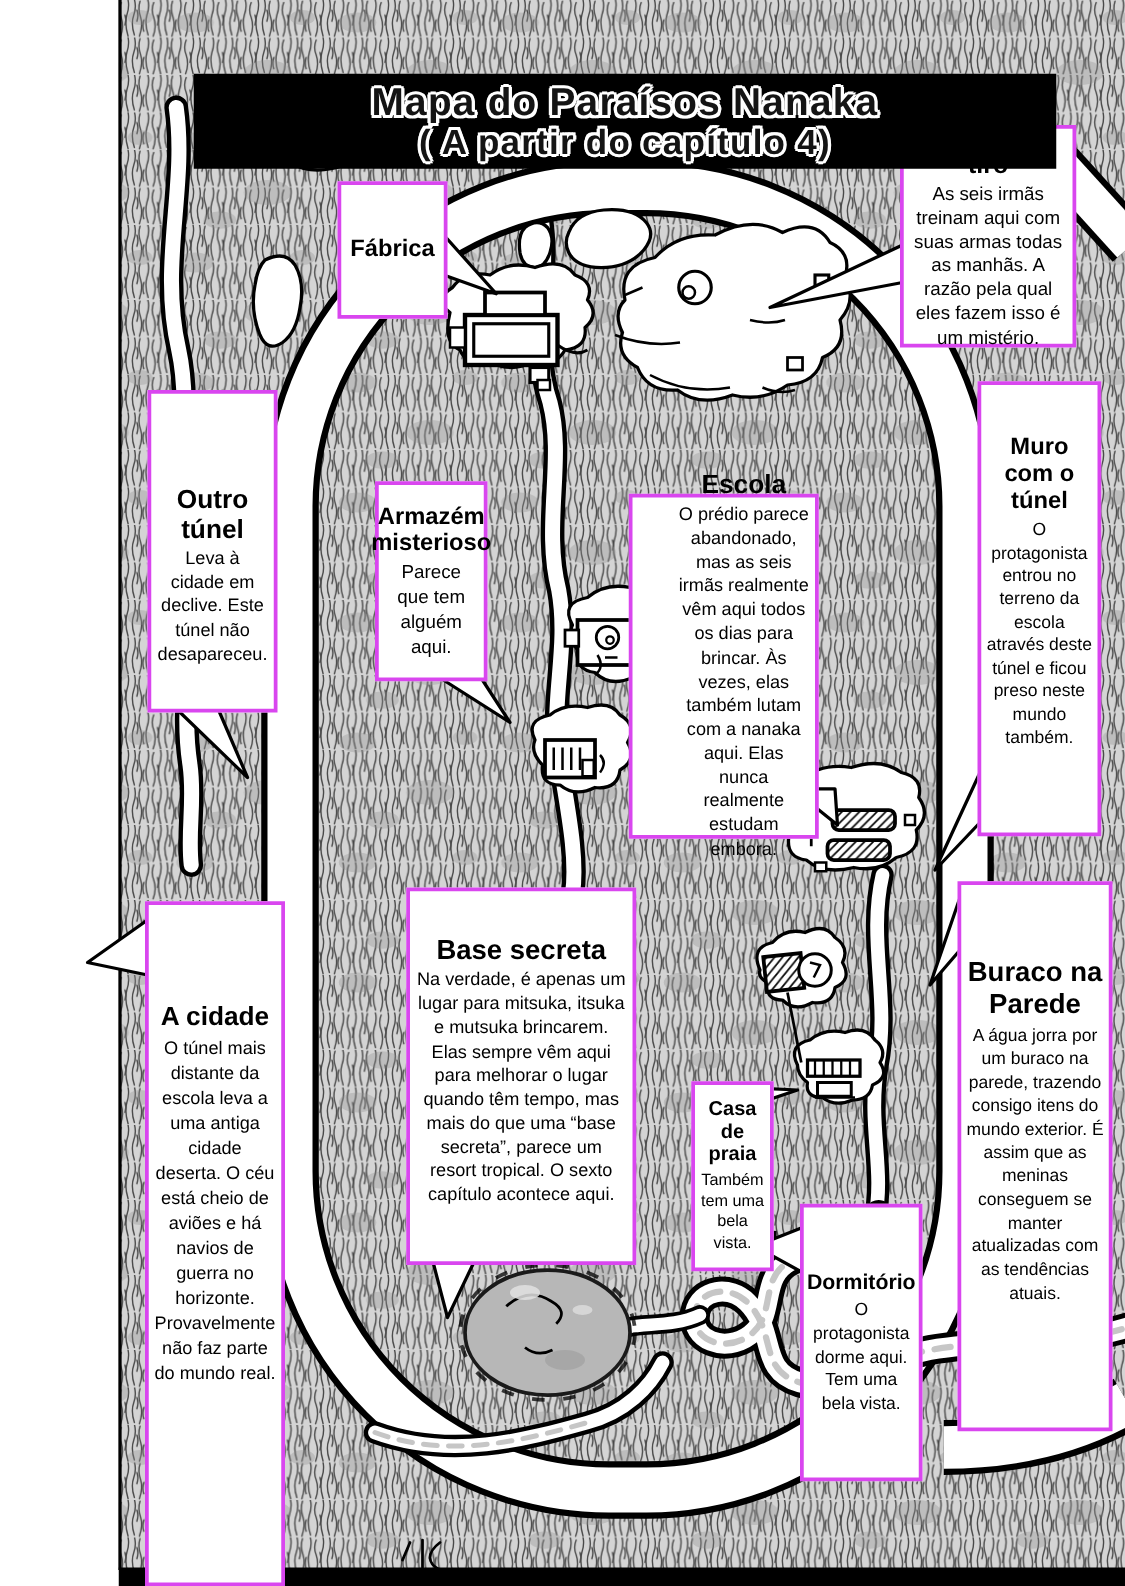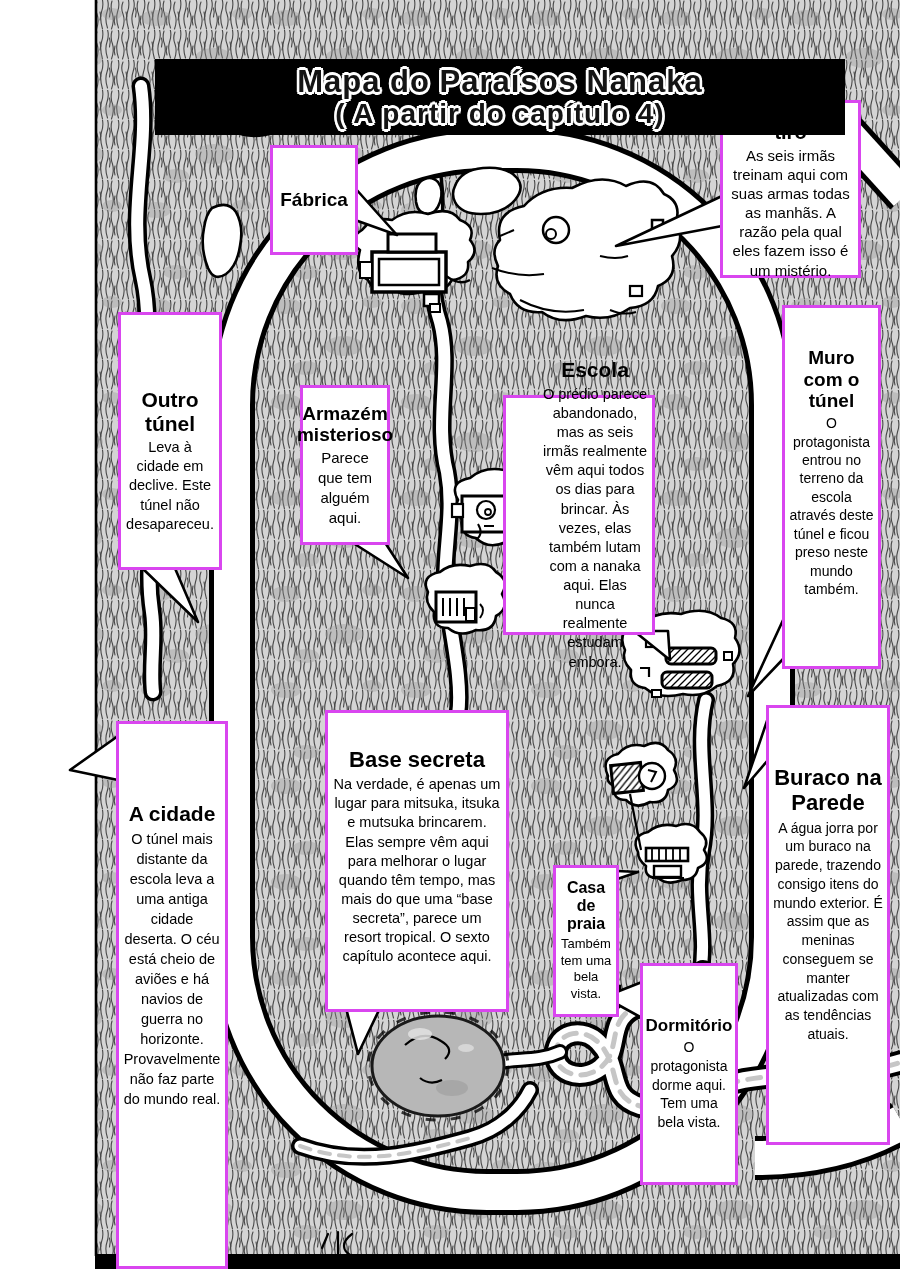--- a/index.html
+++ b/index.html
@@ -17,21 +17,21 @@
   
   .callout{position:absolute;z-index:2;background:#fff;border:3px solid #d946ef;box-sizing:border-box;
            display:flex;flex-direction:column;align-items:center;justify-content:center;
            text-align:center;color:#000;padding:6px 4px;}
   .ct{font-weight:bold;font-size:19px;line-height:1.12;}
   .cb{font-size:14.5px;line-height:1.32;margin-top:3px;}
   .c-fabrica{left:270px;top:145px;width:88px;height:110px;}
   .c-campo{left:720px;top:100px;width:141px;height:178px;} .c-campo .ct{font-size:20px;} .c-campo .cb{font-size:15px;line-height:1.27;}
   .c-outro{left:118px;top:312px;width:104px;height:258px;padding-top:46px;} .c-outro .ct{font-size:21px;}
   .c-armazem{left:300px;top:385px;width:90px;height:160px;} .c-armazem .cb{font-size:15px;}
-  .c-escola{left:503px;top:395px;width:152px;height:240px;padding-left:36px;} .c-escola .ct{font-size:21px;}
+  .c-escola{left:503px;top:395px;width:152px;height:276px;padding-left:36px;} .c-escola .ct{font-size:21px;}
   .c-muro{left:782px;top:305px;width:99px;height:364px;padding-bottom:34px;} .c-muro .cb{font-size:14px;}
   .c-acidade{left:116px;top:721px;width:112px;height:548px;justify-content:flex-start;padding-top:78px;}
   .c-acidade .ct{font-size:21px;} .c-acidade .cb{line-height:1.38;}
   .c-base{left:325px;top:710px;width:184px;height:302px;padding-bottom:14px;} .c-base .ct{font-size:22px;}
   .c-casa{left:553px;top:865px;width:66px;height:152px;padding:4px 2px;} .c-casa .ct{font-size:16px;} .c-casa .cb{font-size:13px;line-height:1.28;}
   .c-buraco{left:766px;top:705px;width:124px;height:440px;padding-top:20px;padding-bottom:60px;} .c-buraco .ct{font-size:22px;} .c-buraco .cb{font-size:14px;line-height:1.34;}
   .c-dormitorio{left:640px;top:963px;width:98px;height:222px;} .c-dormitorio .ct{font-size:17px;} .c-dormitorio .cb{font-size:14px;line-height:1.35;}
 </style>
 </head>
 <body>

